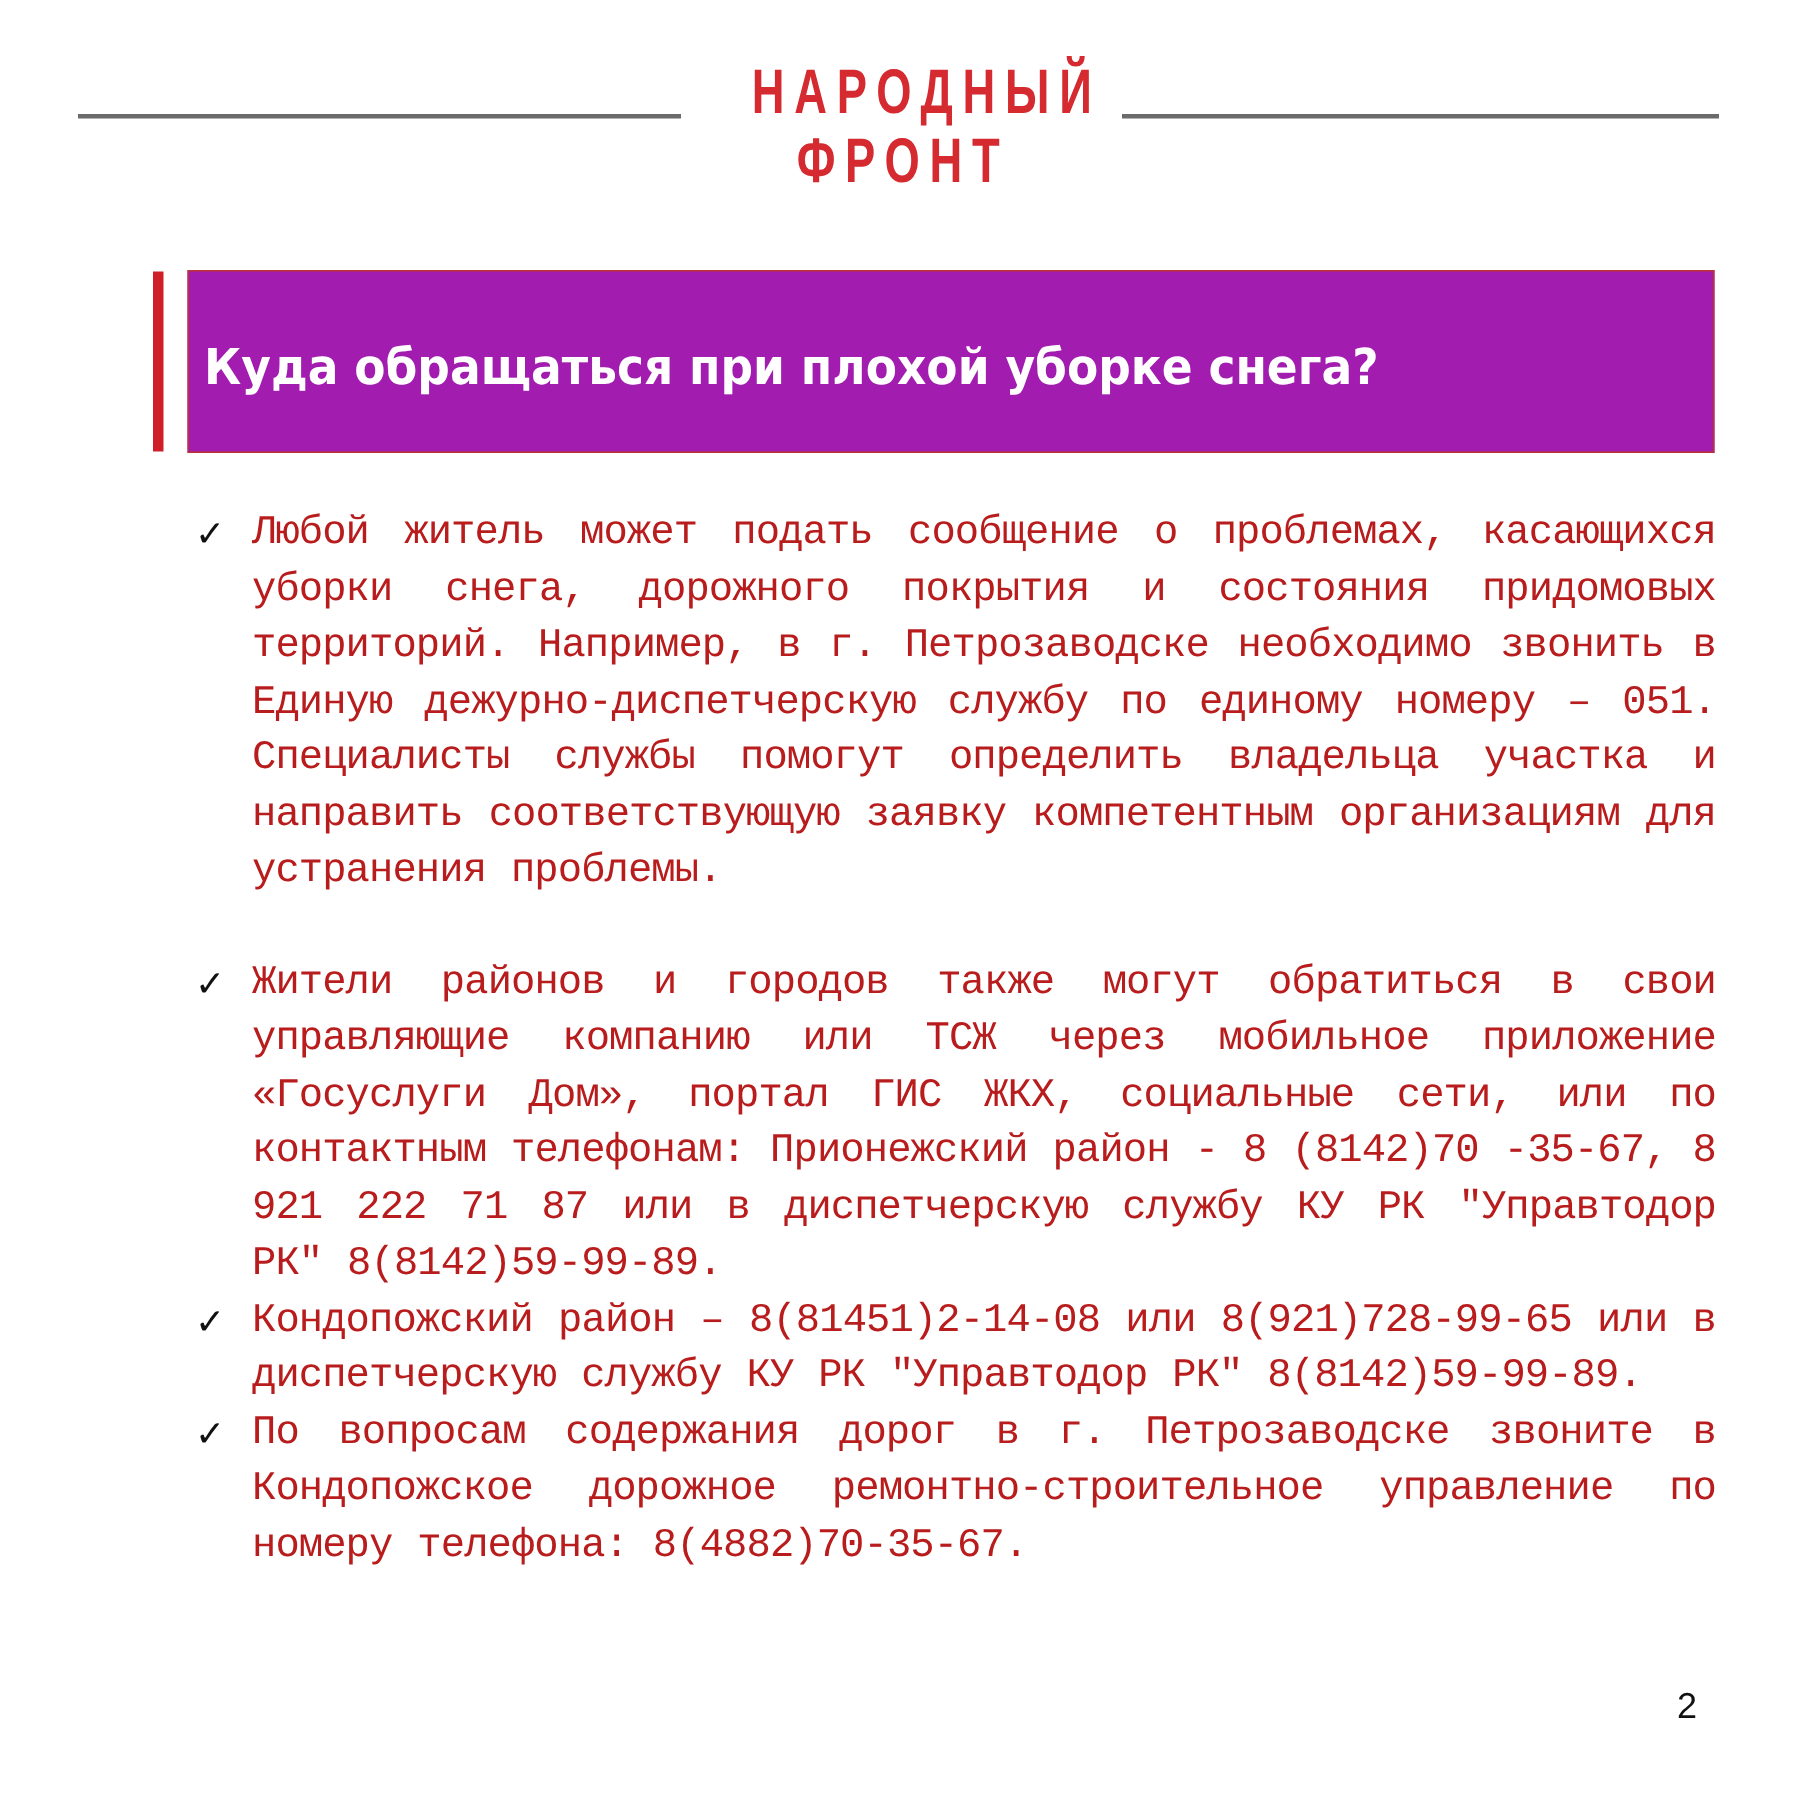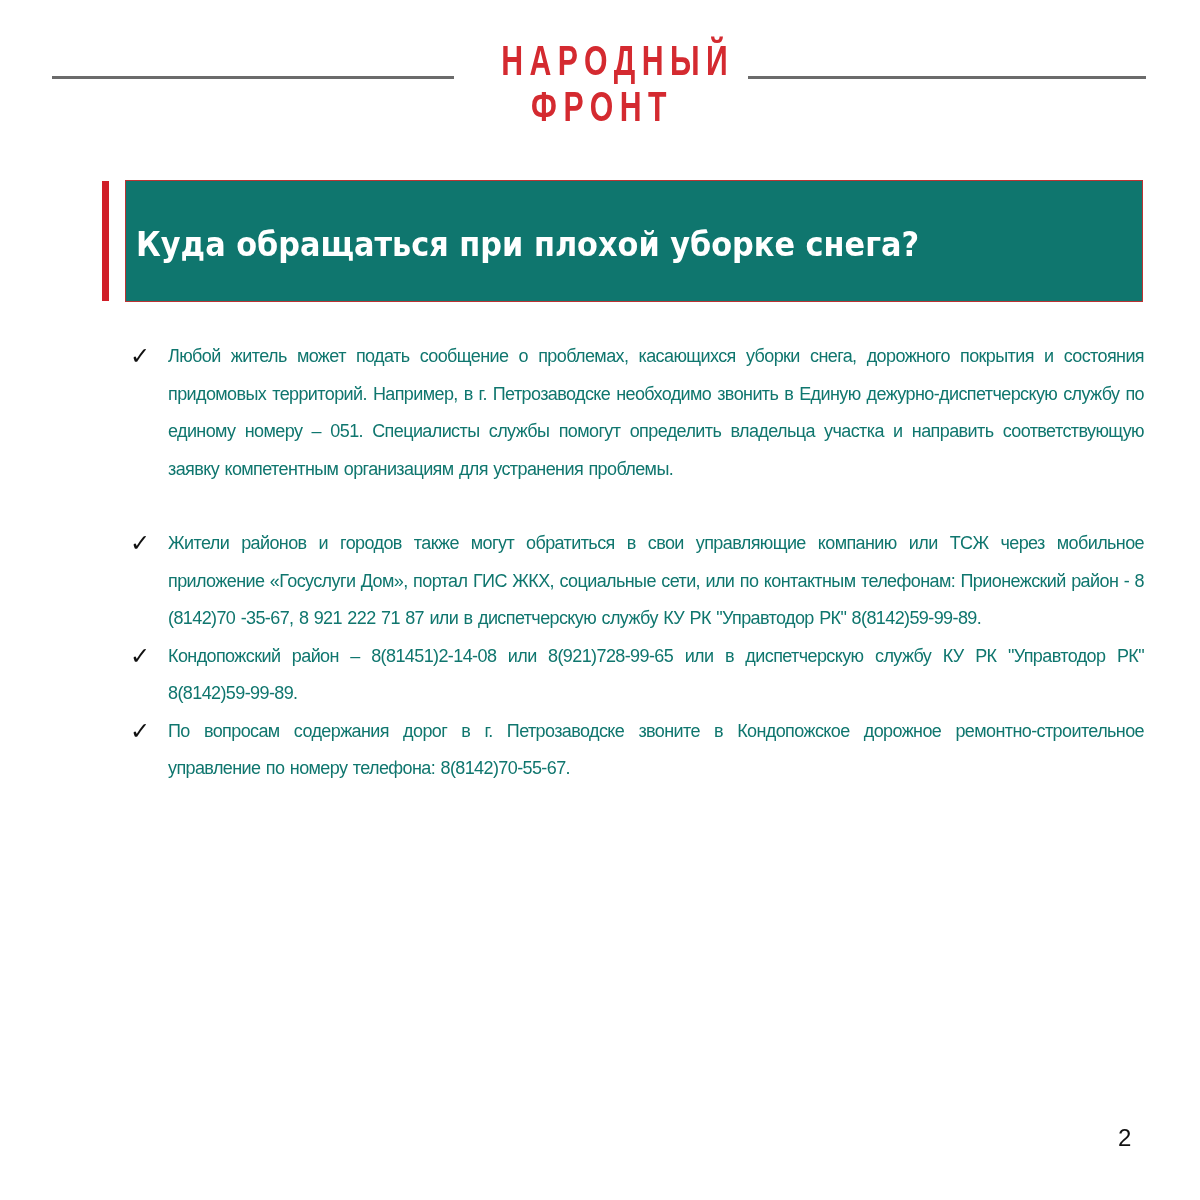--- a/index.html
+++ b/index.html
@@ -13,33 +13,33 @@
   .logo {
     position: absolute; left: 462px; top: 38px; width: 280px; text-align: center;
     color: #d42a30; font-family: "Liberation Sans", sans-serif; font-weight: bold;
     letter-spacing: 9px; line-height: 46px; font-size: 42px;
     transform: scaleX(0.72); transform-origin: center top;
   }
   .logo div { white-space: nowrap; }
   .accent-bar { position: absolute; left: 102px; top: 181px; width: 7px; height: 120px; background: #d01e28; }
   .title-box {
     position: absolute; left: 125px; top: 180px; width: 1018px; height: 122px;
-    background: #0f766e; border: 1px solid #b33; box-sizing: border-box;
+    background: #a21caf; border: 1px solid #b33; box-sizing: border-box;
   }
   .title-text {
     position: absolute; left: 10px; top: 44px; color: #fff; font-weight: bold;
     font-family: "DejaVu Sans", sans-serif; font-size: 33px; white-space: nowrap;
     transform: scaleX(0.92); transform-origin: left top;
   }
   .bullets { position: absolute; left: 128px; top: 338px; width: 1016px; }
   .bullet { position: relative; padding-left: 40px; }
   .check { position: absolute; left: 2px; top: 0; font-size: 24px; line-height: 37.5px; color: #111; }
   .btext {
-    font-family: Liberation Sans, sans-serif; font-size: 18px; line-height: 37.5px;
-    text-align: justify; letter-spacing: -0.6px; word-spacing: 1px; color: #0f766e;
+    font-family: Liberation Mono, monospace; font-size: 27px; line-height: 37.5px;
+    text-align: justify; letter-spacing: -0.6px; word-spacing: 1px; color: #b91c1c;
   }
   .gap { height: 37px; }
   .page-num {
     position: absolute; left: 1118px; top: 1124px; font-size: 24px; color: #111;
     font-family: "Liberation Sans", sans-serif;
   }
 </style>
 </head>
 <body>
 
@@ -65,17 +65,17 @@
   <div class="bullet">
     <span class="check">✓</span>
     <div class="btext">Жители районов и городов также могут обратиться в свои управляющие компанию или ТСЖ через мобильное приложение «Госуслуги Дом», портал ГИС ЖКХ, социальные сети, или по контактным телефонам: Прионежский район - 8 (8142)70 -35-67, 8 921 222 71 87 или в диспетчерскую службу КУ РК "Управтодор РК" 8(8142)59-99-89.</div>
   </div>
   <div class="bullet">
     <span class="check">✓</span>
     <div class="btext">Кондопожский район – 8(81451)2-14-08 или 8(921)728-99-65 или в диспетчерскую службу КУ РК "Управтодор РК" 8(8142)59-99-89.</div>
   </div>
   <div class="bullet">
     <span class="check">✓</span>
-    <div class="btext">По вопросам содержания дорог в г. Петрозаводске звоните в Кондопожское дорожное ремонтно-строительное управление по номеру телефона: 8(8142)70-55-67.</div>
+    <div class="btext">По вопросам содержания дорог в г. Петрозаводске звоните в Кондопожское дорожное ремонтно-строительное управление по номеру телефона: 8(4882)70-35-67.</div>
   </div>
 </div>
 
 <div class="page-num">2</div>
 
 </body></html>

